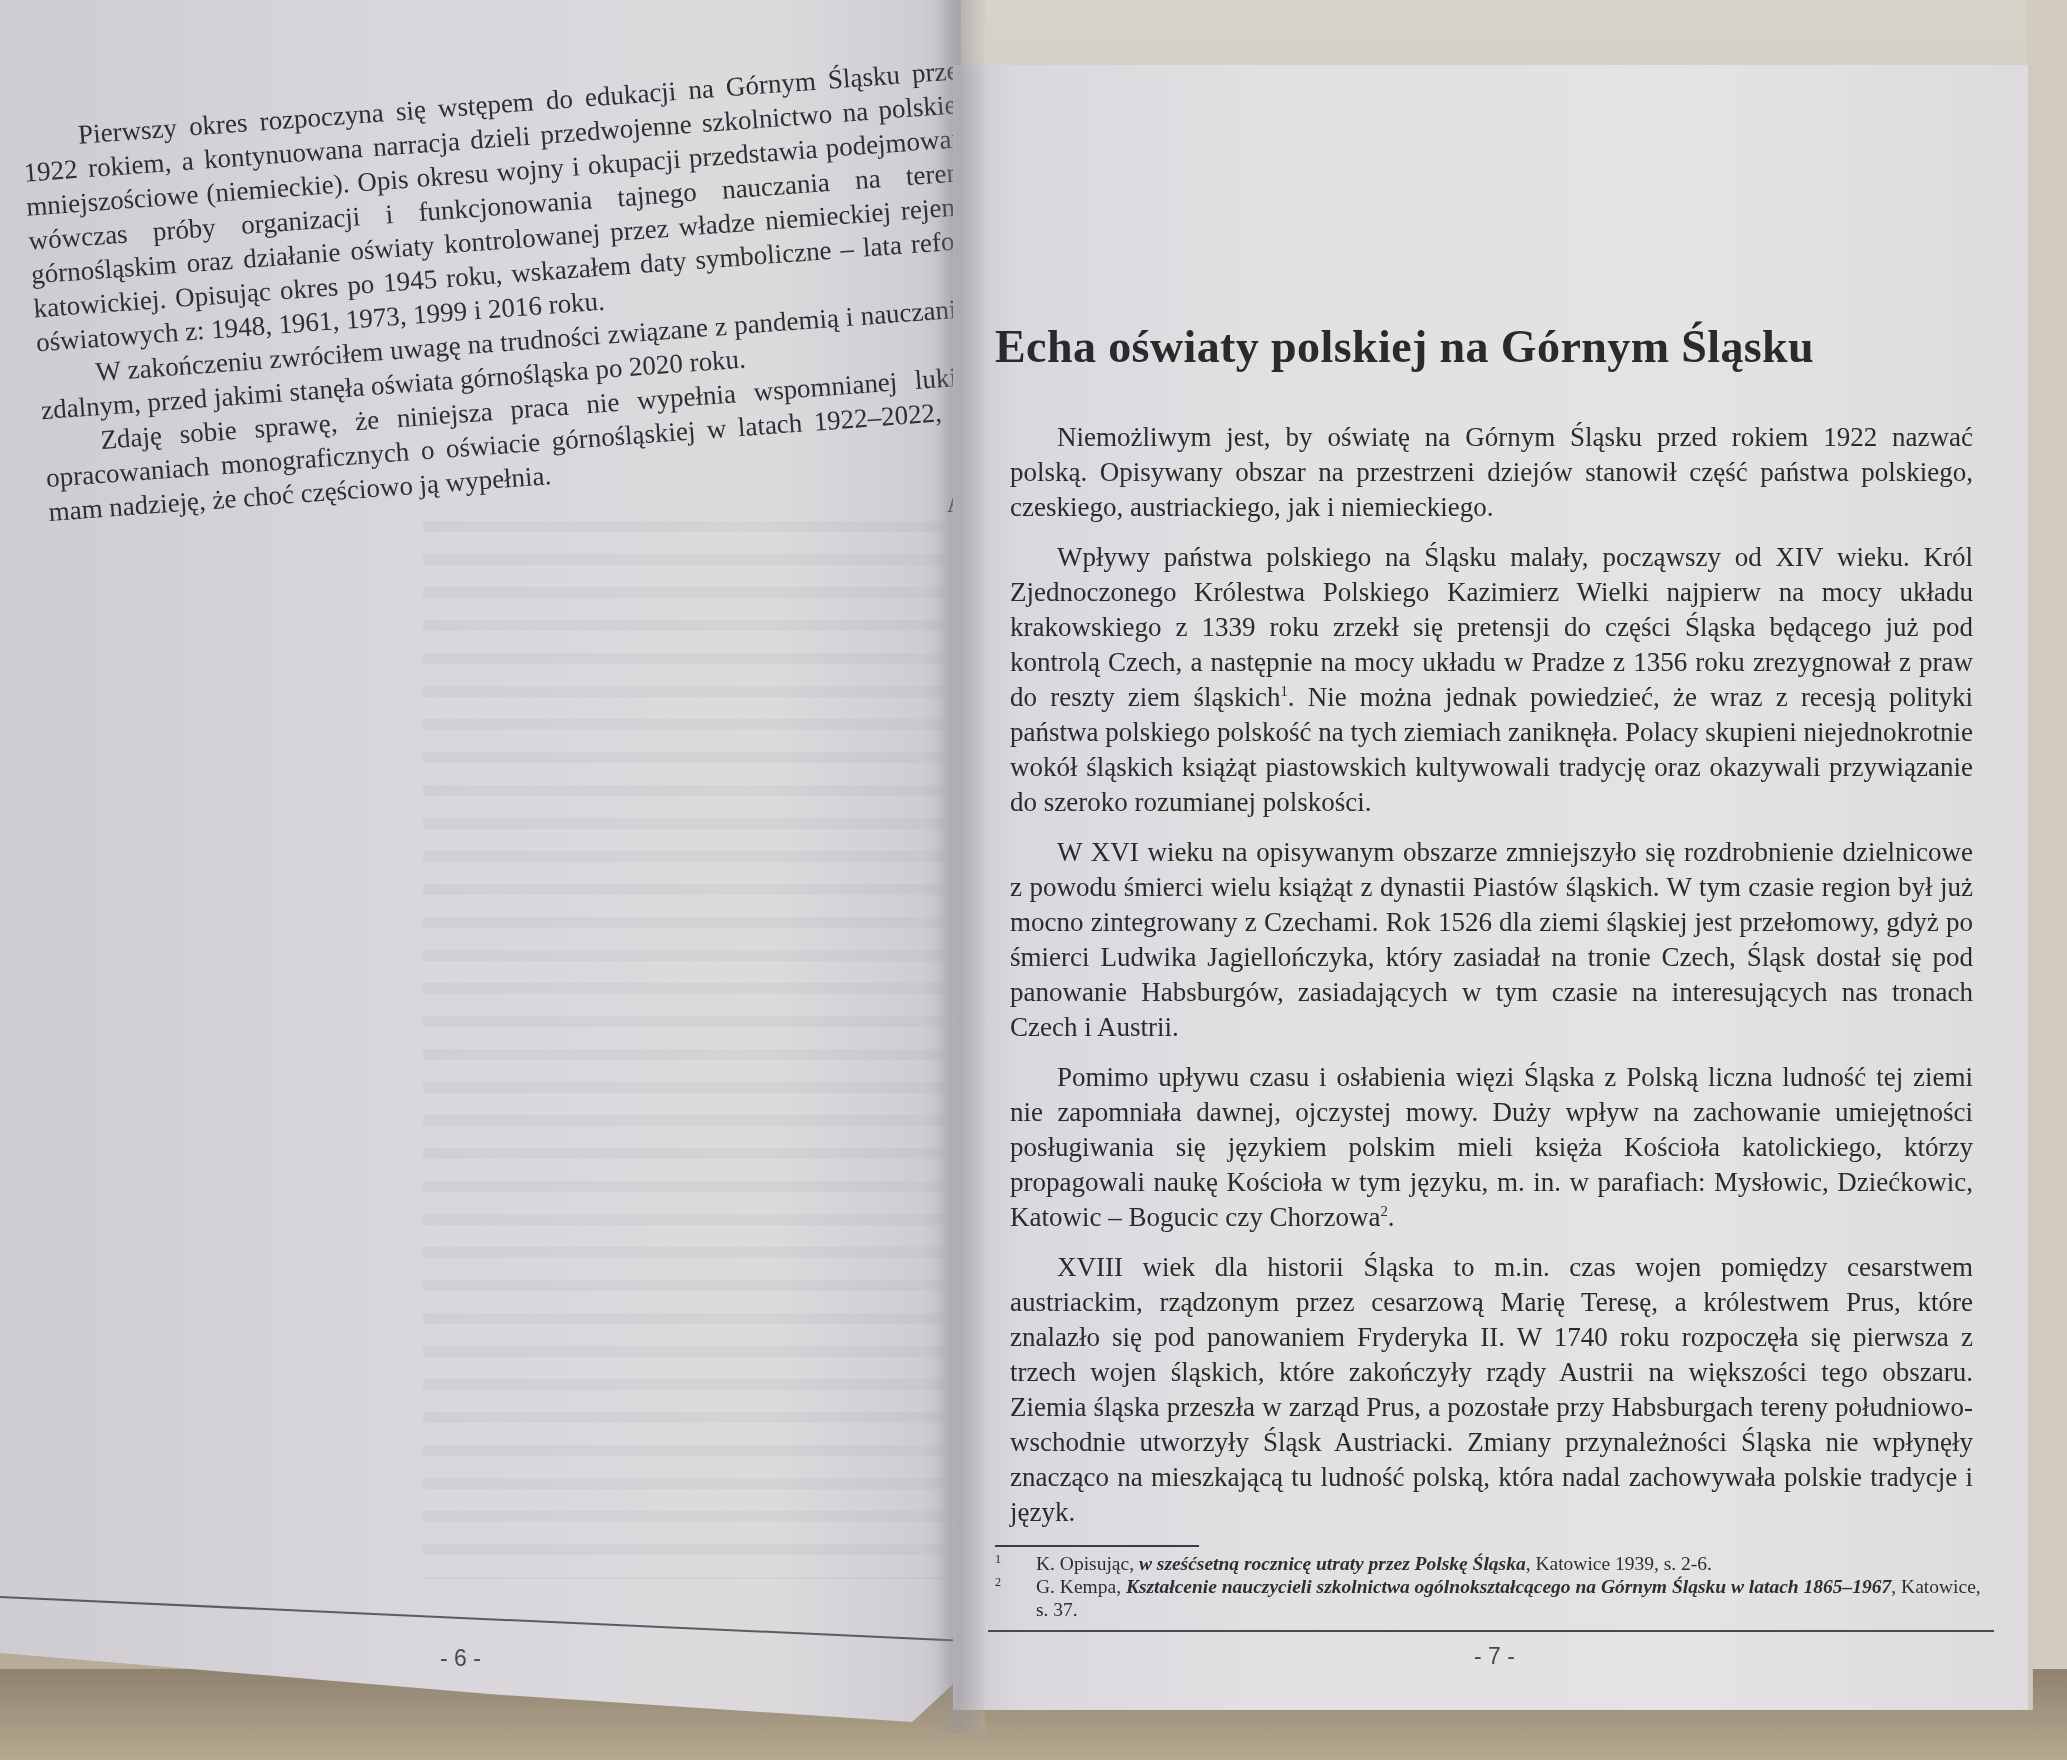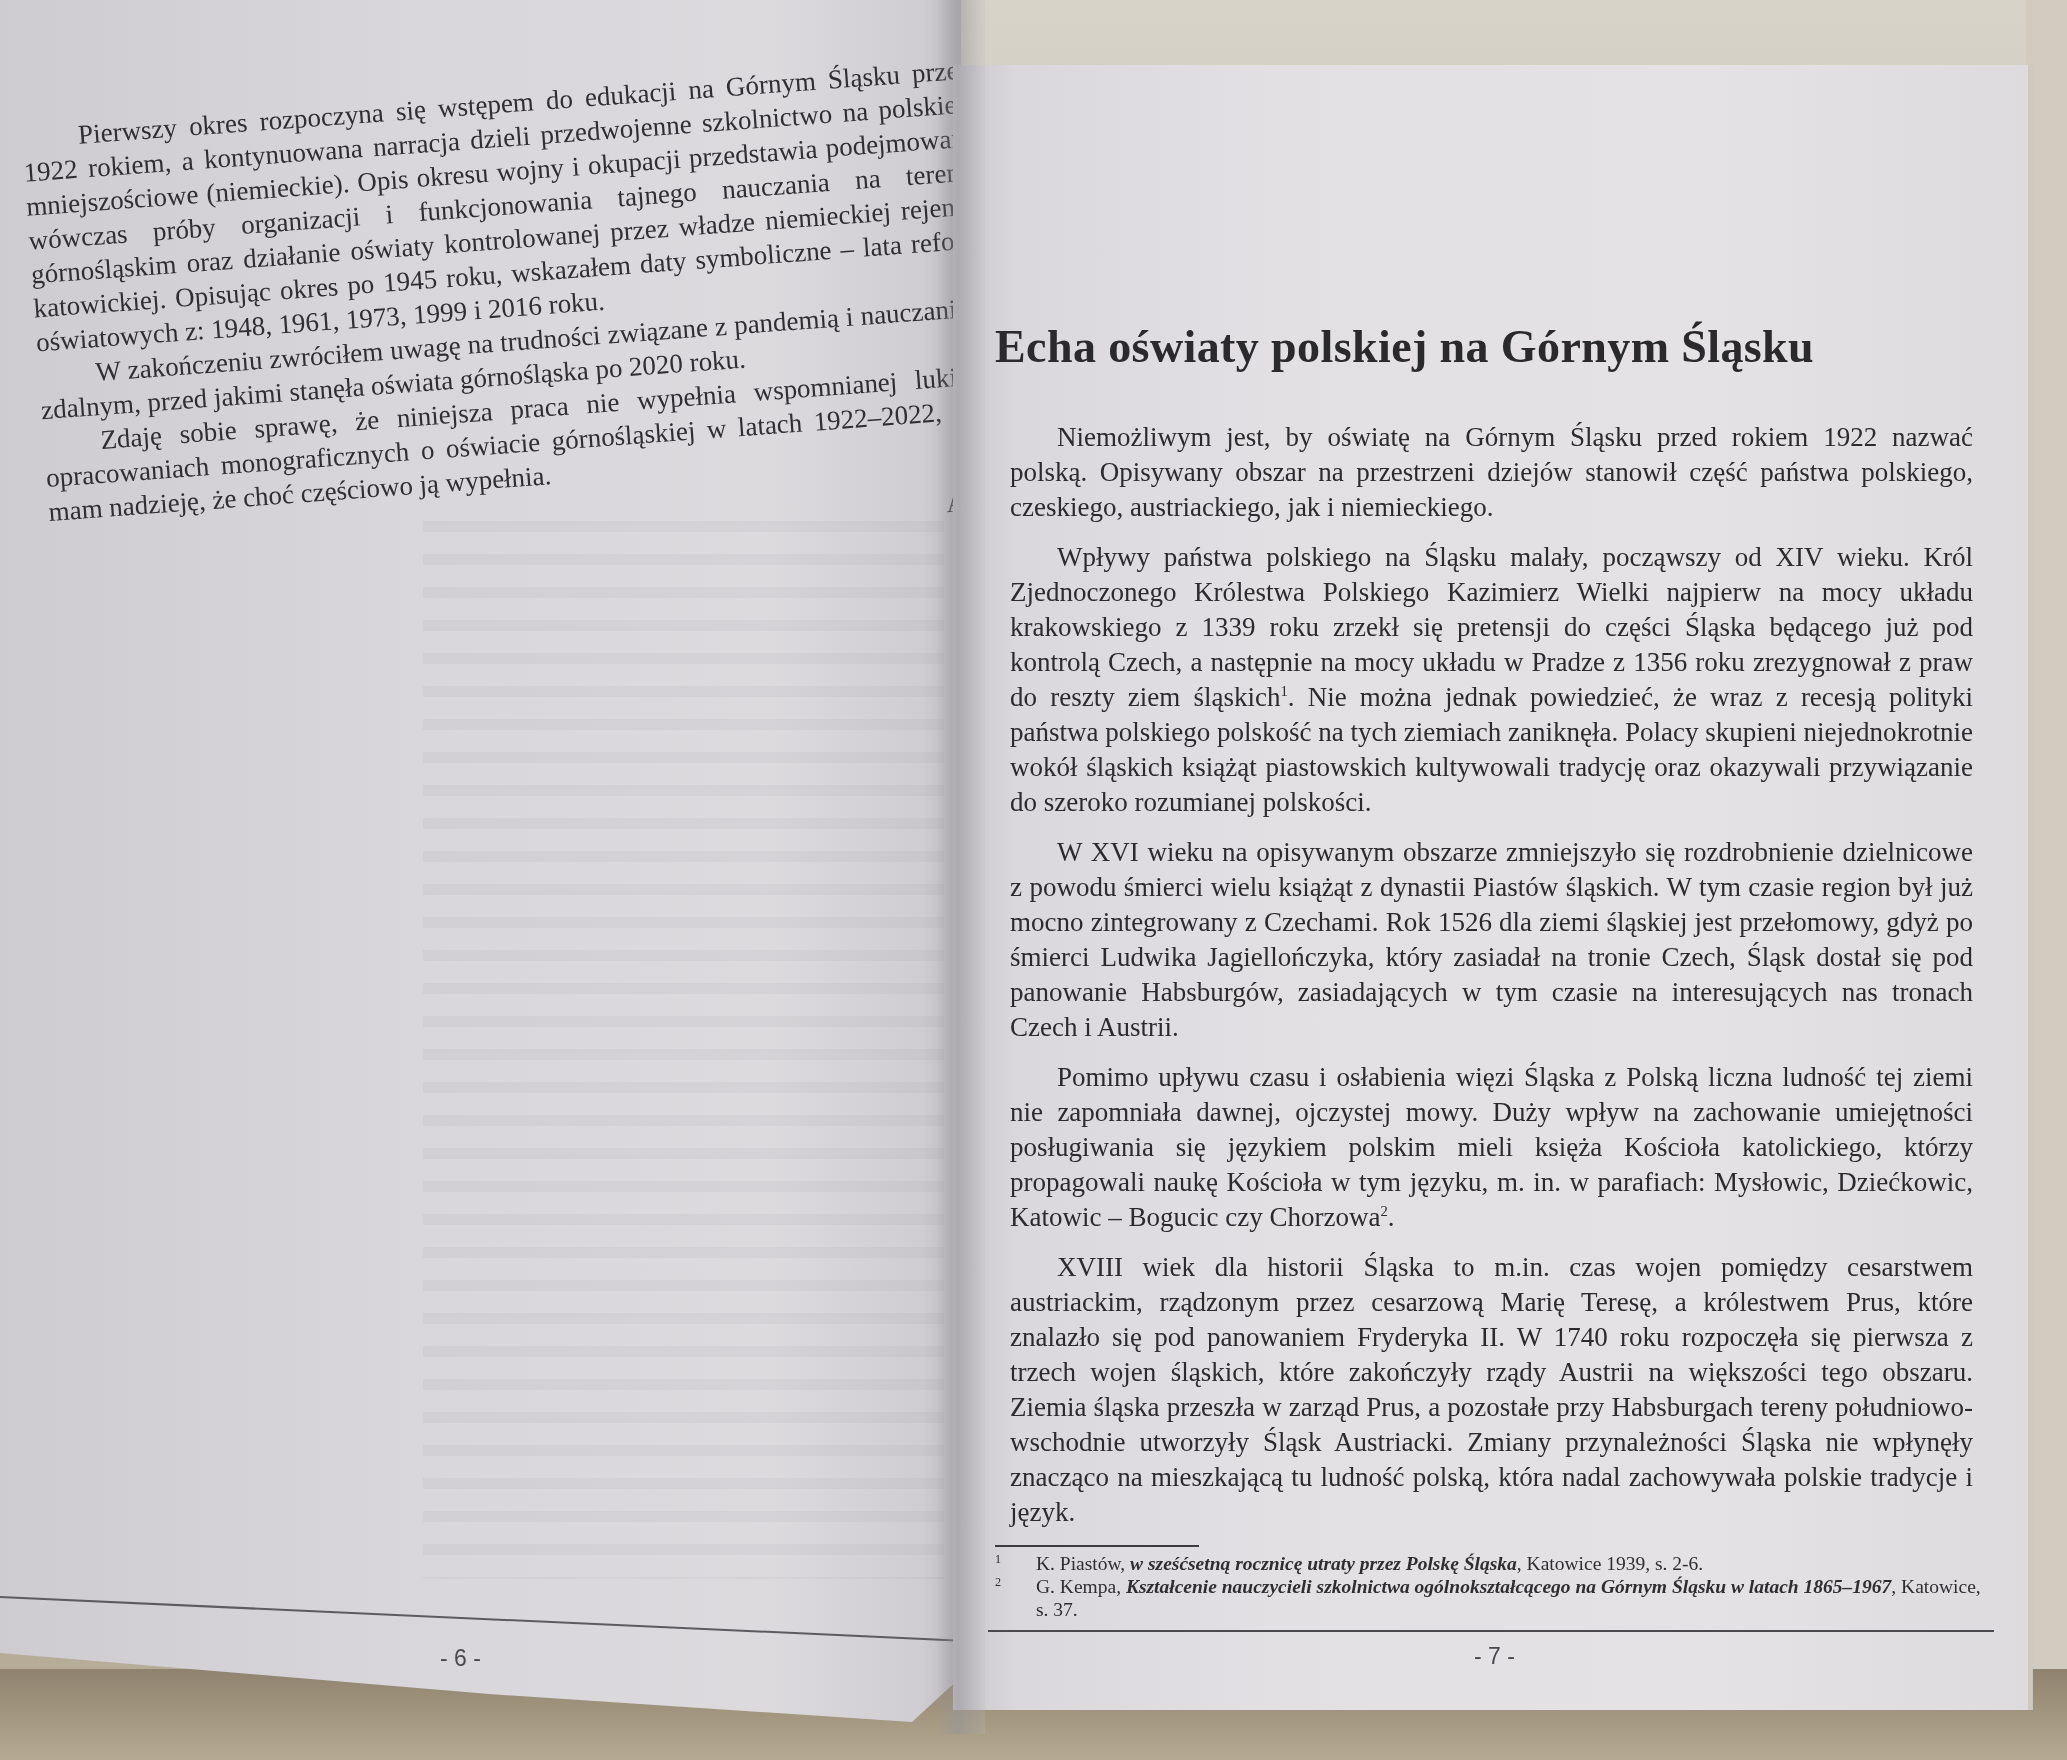--- a/index.html
+++ b/index.html
@@ -123,21 +123,21 @@
     <p><span>Niemożliwym jest, by oświatę na Górnym Śląsku przed rokiem 1922 nazwać polską. Opisywany obszar na przestrzeni dziejów stanowił część państwa polskiego, czeskiego, austriackiego, jak i niemieckiego.</span></p>
     <p><span>Wpływy państwa polskiego na Śląsku malały, począwszy od XIV wieku. Król Zjednoczonego Królestwa Polskiego Kazimierz Wielki najpierw na mocy układu krakowskiego z 1339 roku zrzekł się pretensji do części Śląska będącego już pod kontrolą Czech, a następnie na mocy układu w Pradze z 1356 roku zrezygnował z praw do reszty ziem śląskich</span><sup>1</sup><span>. Nie można jednak powiedzieć, że wraz z recesją polityki państwa polskiego polskość na tych ziemiach zaniknęła. Polacy skupieni niejednokrotnie wokół śląskich książąt piastowskich kultywowali tradycję oraz okazywali przywiązanie do szeroko rozumianej polskości.</span></p>
     <p><span>W XVI wieku na opisywanym obszarze zmniejszyło się rozdrobnienie dzielnicowe z powodu śmierci wielu książąt z dynastii Piastów śląskich. W tym czasie region był już mocno zintegrowany z Czechami. Rok 1526 dla ziemi śląskiej jest przełomowy, gdyż po śmierci Ludwika Jagiellończyka, który zasiadał na tronie Czech, Śląsk dostał się pod panowanie Habsburgów, zasiadających w tym czasie na interesujących nas tronach Czech i Austrii.</span></p>
     <p><span>Pomimo upływu czasu i osłabienia więzi Śląska z Polską liczna ludność tej ziemi nie zapomniała dawnej, ojczystej mowy. Duży wpływ na zachowanie umiejętności posługiwania się językiem polskim mieli księża Kościoła katolickiego, którzy propagowali naukę Kościoła w tym języku, m. in. w parafiach: Mysłowic, Dziećkowic, Katowic – Bogucic czy Chorzowa</span><sup>2</sup><span>.</span></p>
     <p><span>XVIII wiek dla historii Śląska to m.in. czas wojen pomiędzy cesarstwem austriackim, rządzonym przez cesarzową Marię Teresę, a królestwem Prus, które znalazło się pod panowaniem Fryderyka II. W 1740 roku rozpoczęła się pierwsza z trzech wojen śląskich, które zakończyły rządy Austrii na większości tego obszaru. Ziemia śląska przeszła w zarząd Prus, a pozostałe przy Habsburgach tereny południowo-wschodnie utworzyły Śląsk Austriacki. Zmiany przynależności Śląska nie wpłynęły znacząco na mieszkającą tu ludność polską, która nadal zachowywała polskie tradycje i język.</span></p>
   </div>
   <div class="fn-rule"></div>
   <div class="footnotes">
     <div class="fn">
       <span class="fn-num">1</span>
-      <span class="fn-body"><span>K. Piastów, </span><i>w sześćsetną rocznicę utraty przez Polskę Śląska</i><span>, Katowice 1939, s. 2-6.</span></span>
+      <span class="fn-body"><span>K. Opisując, </span><i>w sześćsetną rocznicę utraty przez Polskę Śląska</i><span>, Katowice 1939, s. 2-6.</span></span>
     </div>
     <div class="fn">
       <span class="fn-num">2</span>
       <span class="fn-body"><span>G. Kempa, </span><i>Kształcenie nauczycieli szkolnictwa ogólnokształcącego na Górnym Śląsku w latach 1865–1967</i><span>, Katowice, s. 37.</span></span>
     </div>
   </div>
 </div>
 
 <div class="right-footer-rule"></div>
 <div class="right-page-number">- 7 -</div>

